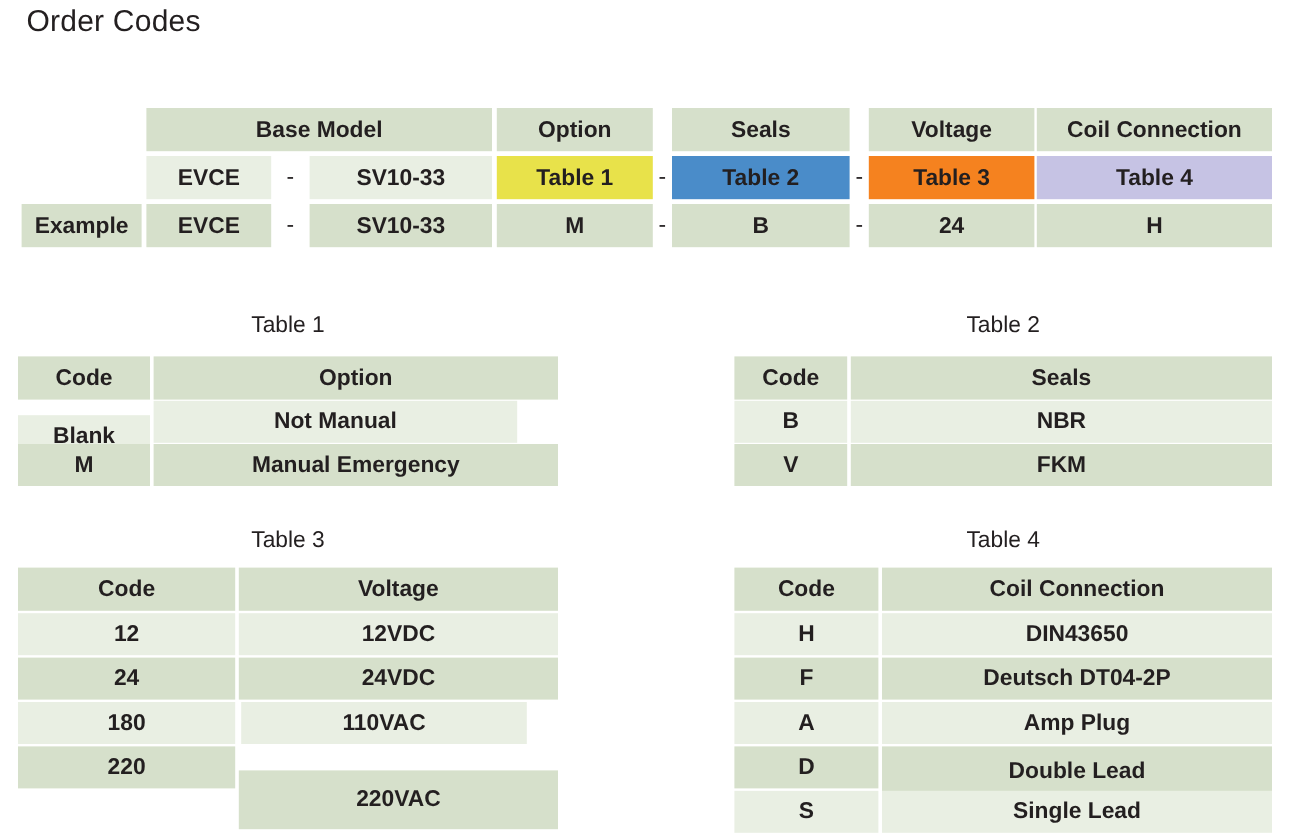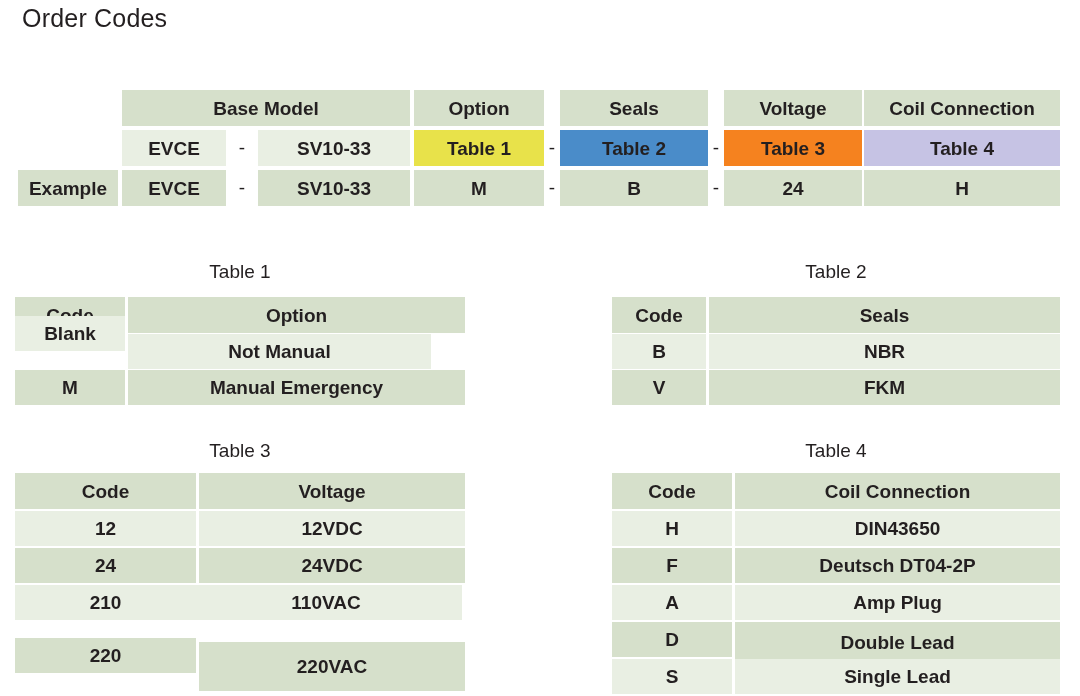--- a/index.html
+++ b/index.html
@@ -129,21 +129,21 @@
 
   <div class="cell green-dark" style="left:864px; top:170px; width:196px; height:36px;">H</div>
 </div>
 
 <div>
   <div class="tbl-title yellow" style="left:15px; top:253px; width:450px; height:37px;">Table 1</div>
 
   <div class="cell green-dark" style="left:15px; top:297px; width:110px; height:36px;">Code</div>
   <div class="cell green-dark" style="left:128px; top:297px; width:337px; height:36px;">Option</div>
 
-  <div class="cell green-light" style="left:15px; top:316px; width:110px; height:35px;">Blank</div>
+  <div class="cell green-light" style="left:15px; top:346px; width:110px; height:35px;">Blank</div>
   <div class="cell green-light" style="left:128px; top:334px; width:303px; height:35px;">Not Manual</div>
 
   <div class="cell green-dark" style="left:15px; top:370px; width:110px; height:35px;">M</div>
   <div class="cell green-dark" style="left:128px; top:370px; width:337px; height:35px;">Manual Emergency</div>
 </div>
 
 <div>
   <div class="tbl-title blue" style="left:612px; top:253px; width:448px; height:37px;">Table 2</div>
 
   <div class="cell green-dark" style="left:612px; top:297px; width:94px; height:36px;">Code</div>
@@ -161,24 +161,24 @@
 
   <div class="cell green-dark" style="left:15px; top:473px; width:181px; height:36px;">Code</div>
   <div class="cell green-dark" style="left:199px; top:473px; width:266px; height:36px;">Voltage</div>
 
   <div class="cell green-light" style="left:15px; top:511px; width:181px; height:35px;">12</div>
   <div class="cell green-light" style="left:199px; top:511px; width:266px; height:35px;">12VDC</div>
 
   <div class="cell green-dark" style="left:15px; top:548px; width:181px; height:35px;">24</div>
   <div class="cell green-dark" style="left:199px; top:548px; width:266px; height:35px;">24VDC</div>
 
-  <div class="cell green-light" style="left:15px; top:585px; width:181px; height:35px;">210</div>
-  <div class="cell green-light" style="left:190px; top:585px; width:272px; height:35px;">110VAC</div>
-
-  <div class="cell green-dark" style="left:15px; top:622px; width:181px; height:35px;margin-top:16px;">220</div>
+  <div class="cell green-light" style="left:15px; top:585px; width:181px; height:35px;">180</div>
+  <div class="cell green-light" style="left:201px; top:585px; width:238px; height:35px;">110VAC</div>
+
+  <div class="cell green-dark" style="left:15px; top:622px; width:181px; height:35px;">220</div>
   <div class="cell green-dark" style="left:199px; top:642px; width:266px; height:49px;">220VAC</div>
 </div>
 
 <div>
   <div class="tbl-title purple" style="left:612px; top:432px; width:448px; height:37px;">Table 4</div>
 
   <div class="cell green-dark" style="left:612px; top:473px; width:120px; height:36px;">Code</div>
   <div class="cell green-dark" style="left:735px; top:473px; width:325px; height:36px;">Coil Connection</div>
 
   <div class="cell green-light" style="left:612px; top:511px; width:120px; height:35px;">H</div>

